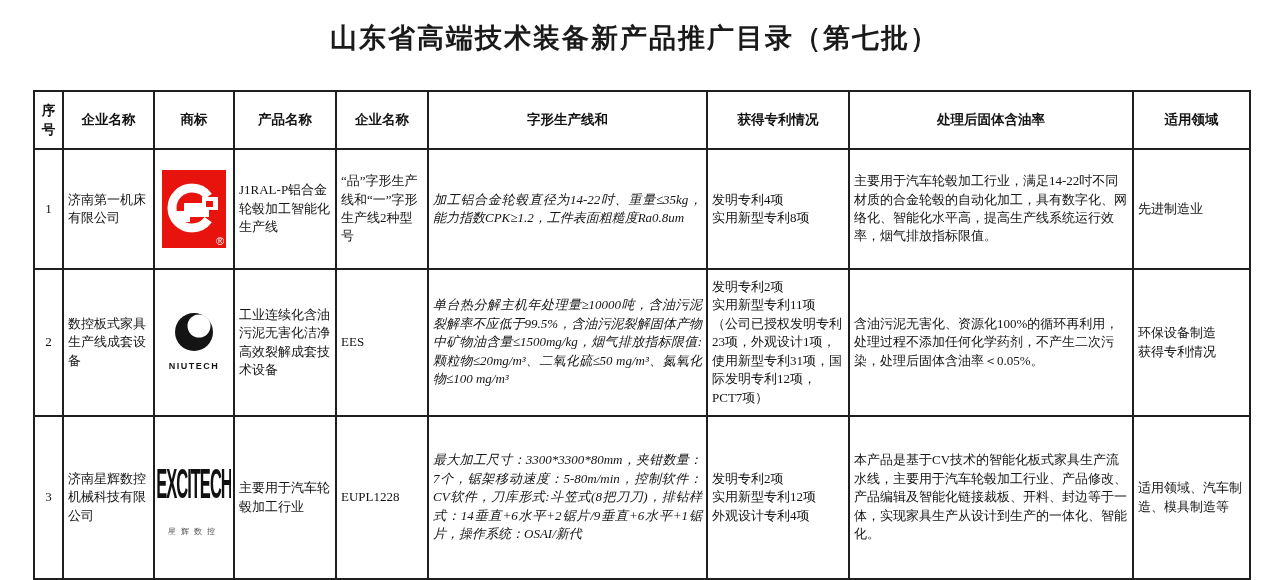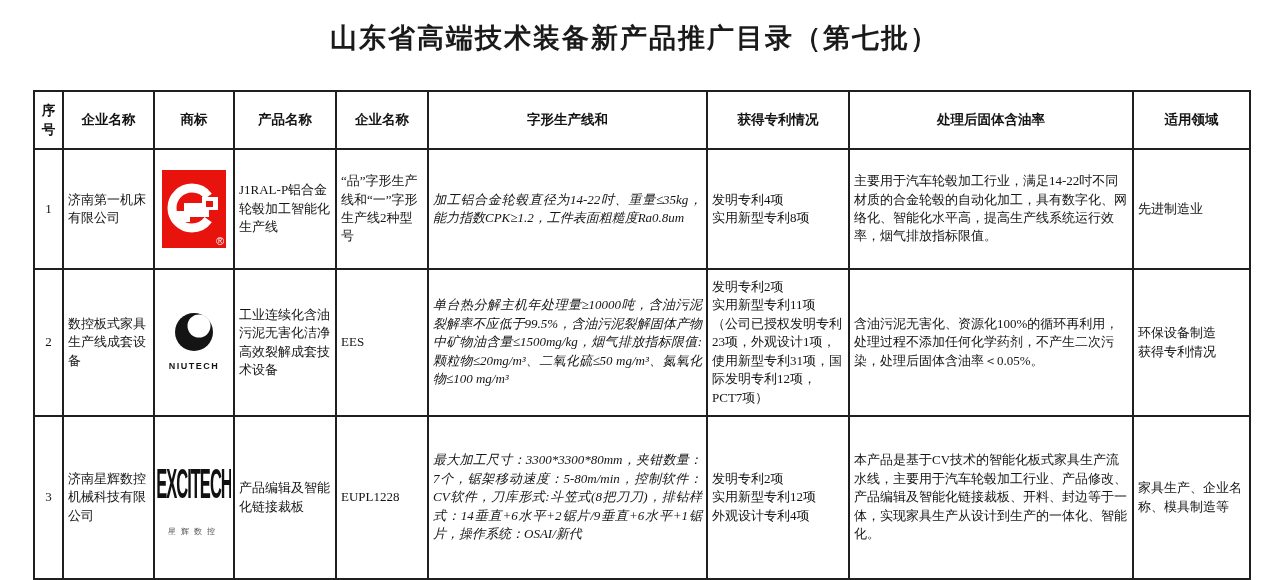--- a/index.html
+++ b/index.html
@@ -142,25 +142,25 @@
         <td class="c-no">3</td>
         <td>济南星辉数控机械科技有限公司</td>
         <td class="c-logo">
           <div class="logo-excitech">
             <div class="ex-text-wrap">
               <span class="ex-text">EXCITECH</span>
             </div>
             <div class="ex-sub">星辉数控</div>
           </div>
         </td>
-        <td>产品编辑及智能化链接裁板</td>
+        <td>主要用于汽车轮毂加工行业</td>
         <td>EUPL1228</td>
         <td class="c-params">最大加工尺寸：3300*3300*80mm，夹钳数量：7个，锯架移动速度：5-80m/min，控制软件：CV软件，刀库形式:斗笠式(8把刀刀)，排钻样式：14垂直+6水平+2锯片/9垂直+6水平+1锯片，操作系统：OSAI/新代</td>
         <td class="pre">发明专利2项
 实用新型专利12项
 外观设计专利4项</td>
         <td>本产品是基于CV技术的智能化板式家具生产流水线，主要用于汽车轮毂加工行业、产品修改、产品编辑及智能化链接裁板、开料、封边等于一体，实现家具生产从设计到生产的一体化、智能化。</td>
-        <td class="pre">家具生产、企业名称、模具制造等</td>
+        <td class="pre">适用领域、汽车制造、模具制造等</td>
       </tr>
 
     </tbody>
   </table>
 </div>
 
 </body></html>

